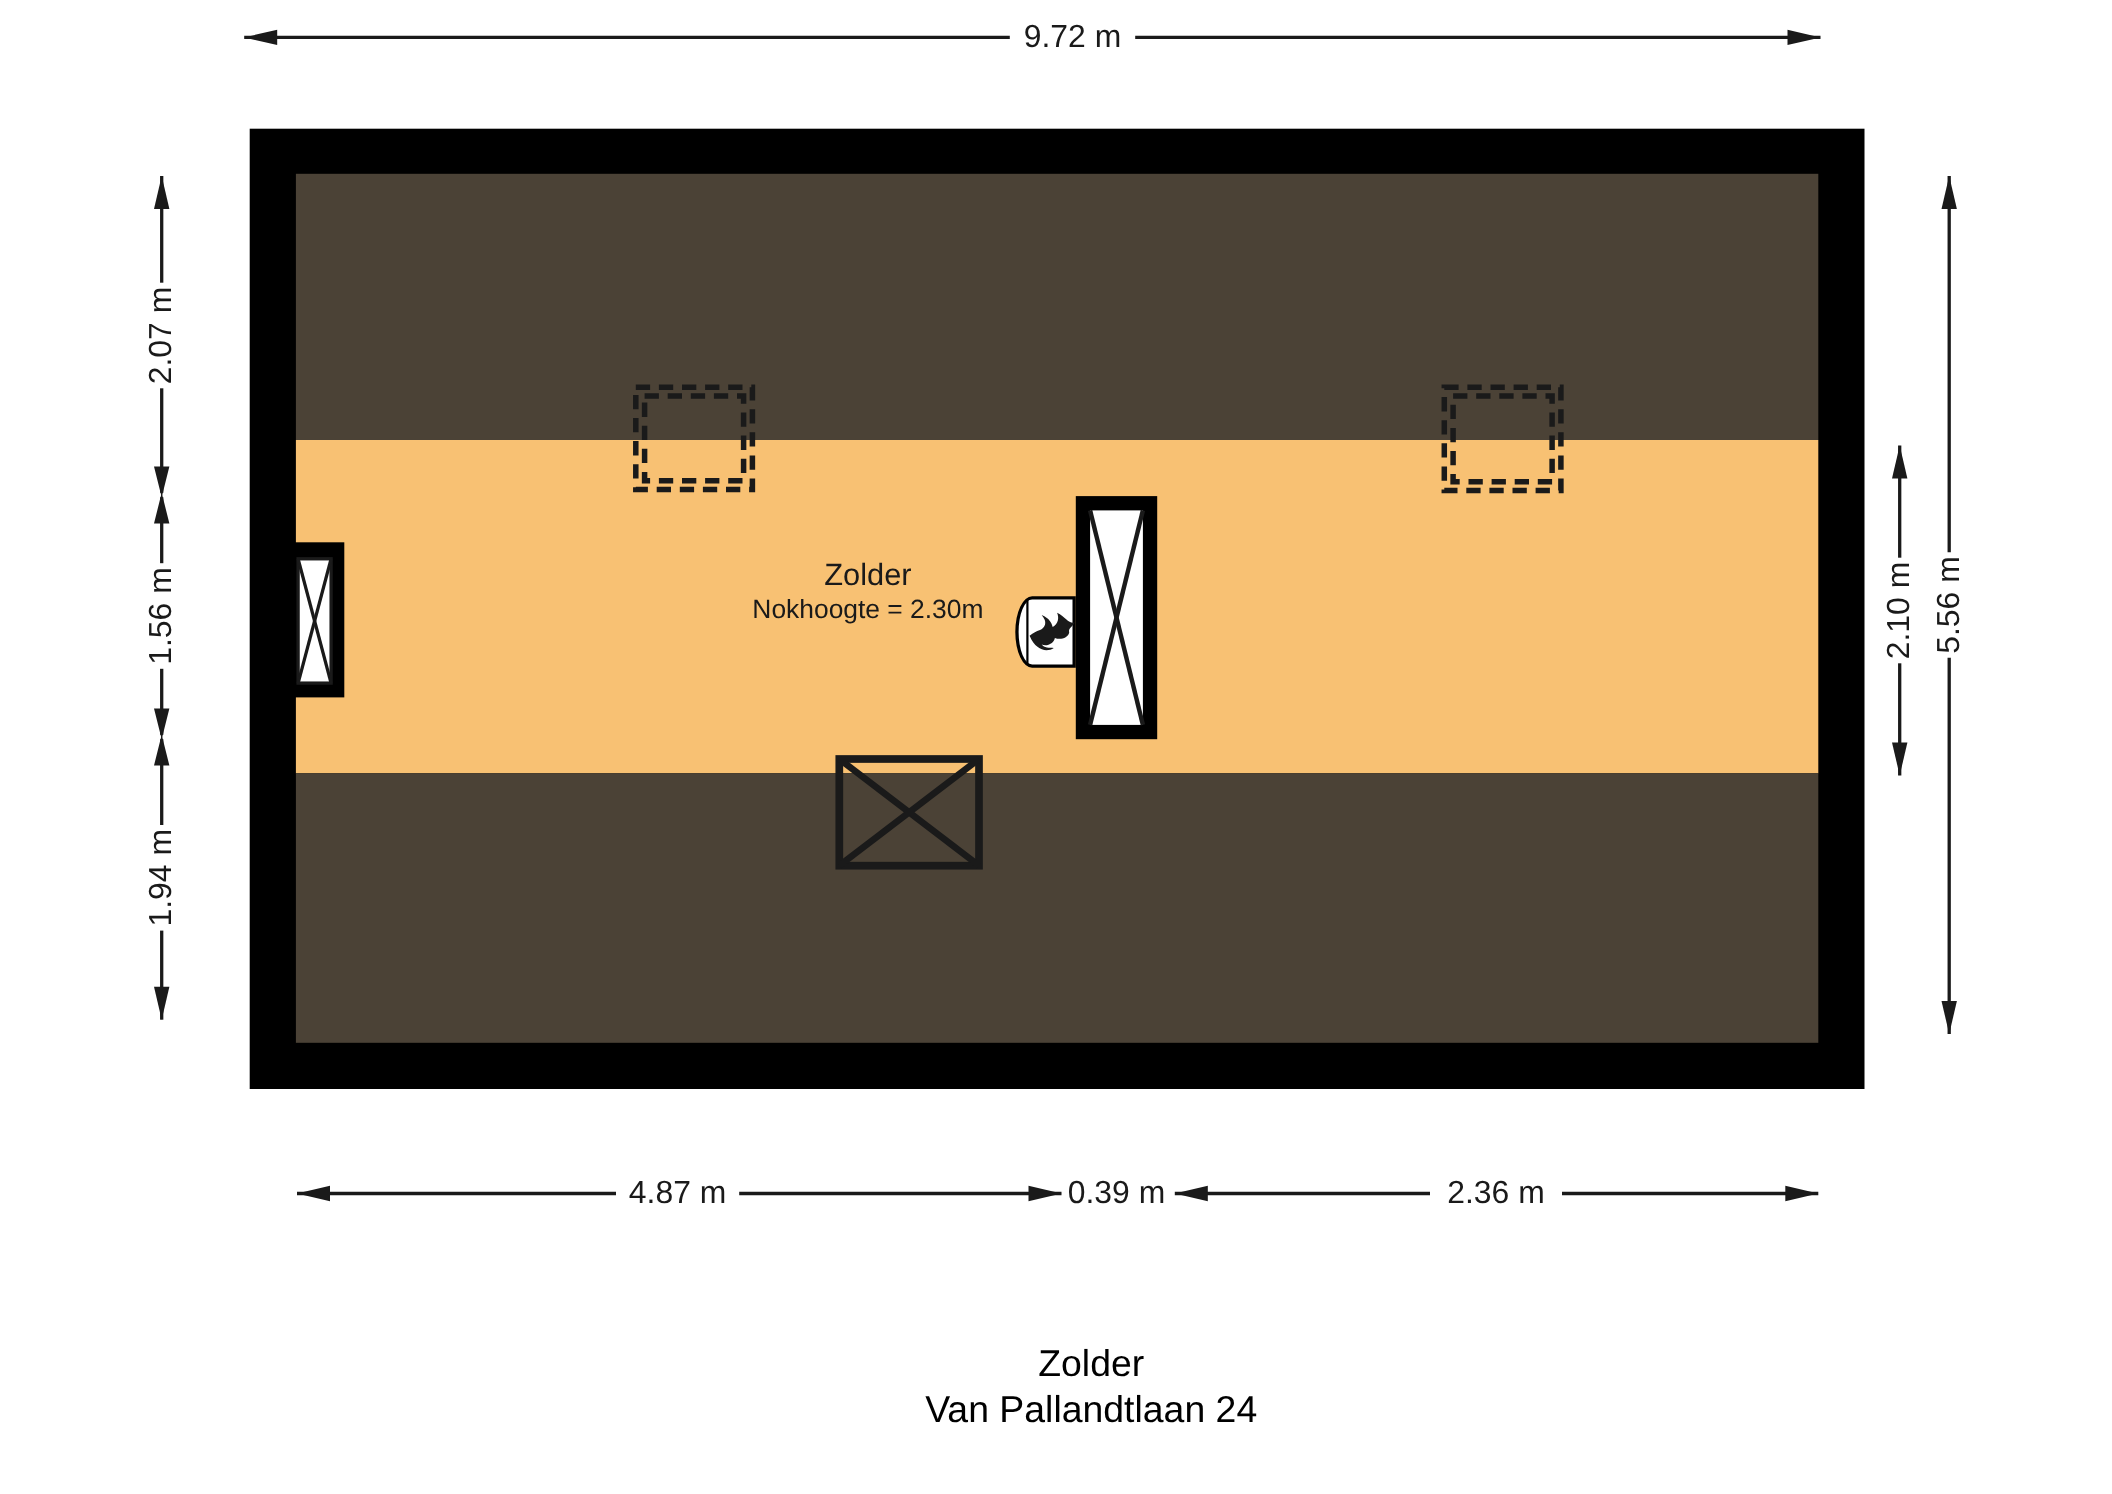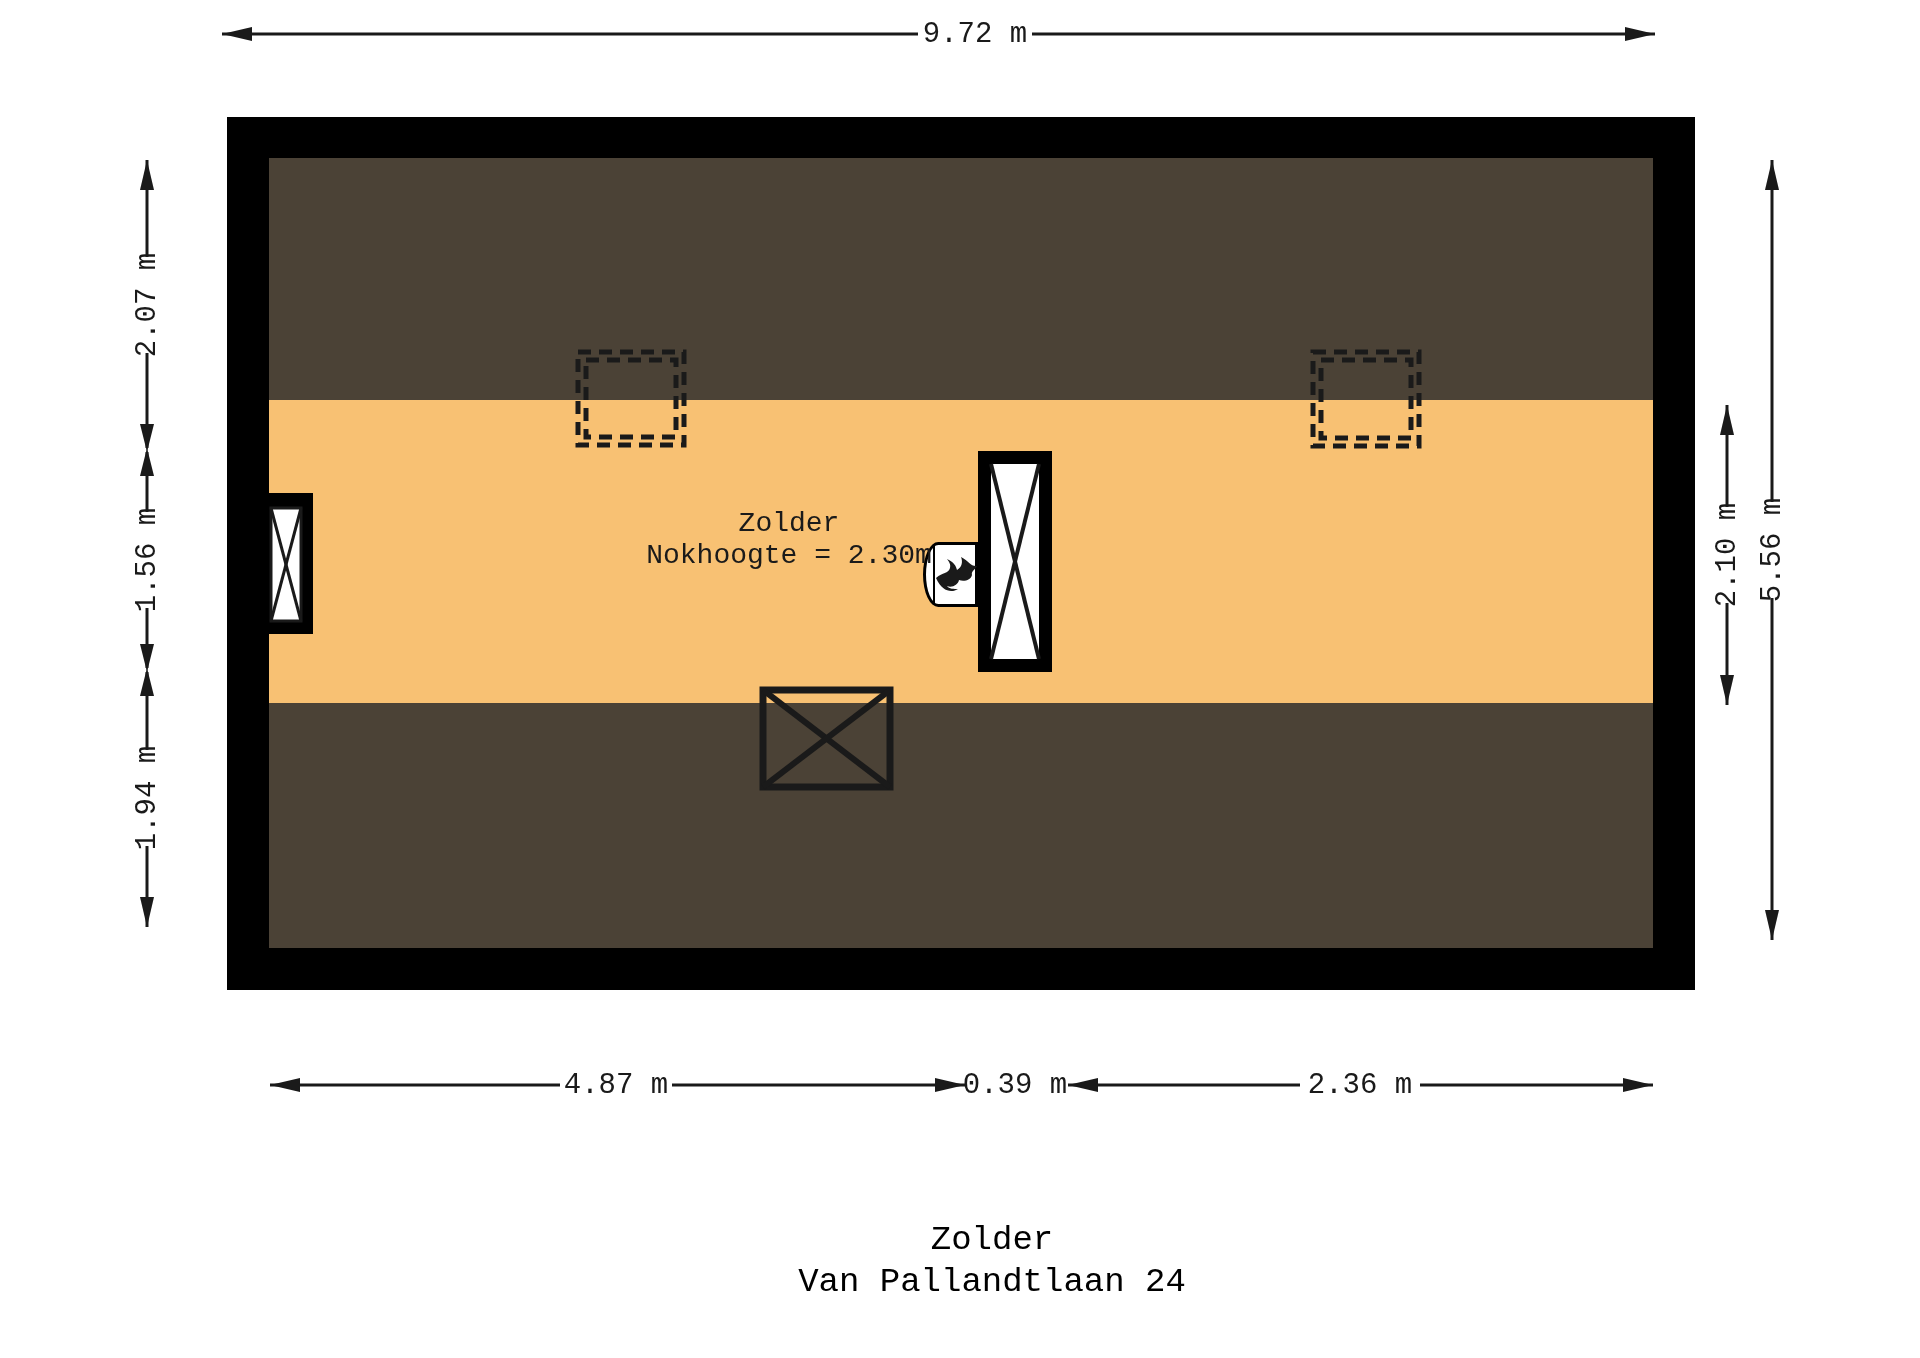--- a/index.html
+++ b/index.html
@@ -1,19 +1,19 @@
 <!DOCTYPE html>
 <html style="--c-wall: #000000; --c-roof: #4b4236; --c-floor: #f8c173; --c-line: #1a1a1a; --c-background: #ffffff;"><head>
 <meta charset="utf-8">
 <style>
   html,body{margin:0;padding:0;background:#fff;}
   #canvas{
     position:relative;width:1920px;height:1358px;overflow:hidden;
     background:var(--c-background,#fff);
-    font-family:Liberation Mono, monospace;
+    font-family:Liberation Sans, sans-serif;
     color:var(--c-line,#1a1a1a);
   }
   .abs{position:absolute;}
   
   .outer-wall{background:var(--c-wall,#000);}
   .band-roof{background:var(--c-roof,#4b4236);}
   .band-floor{background:var(--c-floor,#f8c173);}
   
   svg.overlay{position:absolute;left:0;top:0;color:var(--c-line,#1a1a1a);}
   svg .ln{stroke:currentColor;stroke-width:3;fill:none;}
@@ -21,21 +21,21 @@
   svg .dash{stroke:currentColor;fill:none;stroke-width:5;stroke-dasharray:13 8;}
   svg .xline{stroke:currentColor;fill:none;}
   
   .dim-label{
     position:absolute;font-size:29px;white-space:nowrap;
     transform:translate(-50%,-50%);line-height:1;
   }
   .dim-label.vert{transform:translate(-50%,-50%) rotate(-90deg);}
   
   .room-name{position:absolute;font-size:28px;transform:translate(-50%,-50%);white-space:nowrap;}
-  .room-note{position:absolute;font-size:28px;transform:translate(-50%,-50%);white-space:nowrap;}
+  .room-note{position:absolute;font-size:24px;transform:translate(-50%,-50%);white-space:nowrap;}
   
   .window-housing{background:var(--c-wall,#000);}
   .boiler{
     background:#fff;border:3px solid var(--c-wall,#000);
     border-radius:16px 0 0 16px / 34px 0 0 34px;box-sizing:border-box;
   }
   .boiler-cap-line{background:var(--c-wall,#000);width:2px;}
   
   .title-block{position:absolute;text-align:center;font-size:34px;line-height:42px;color:#000;}
 </style>

